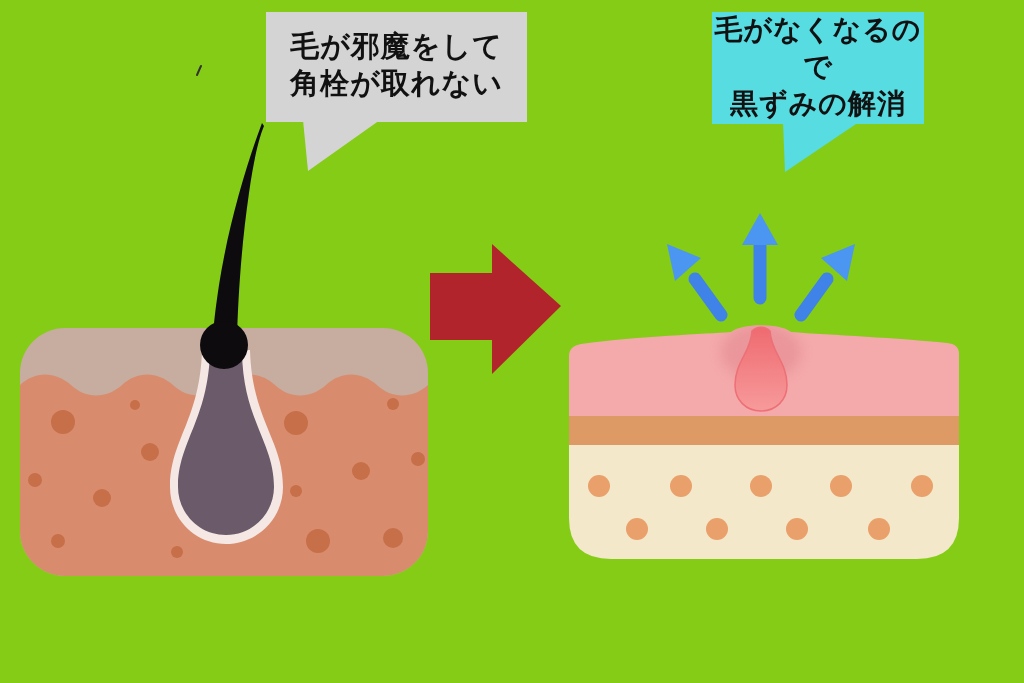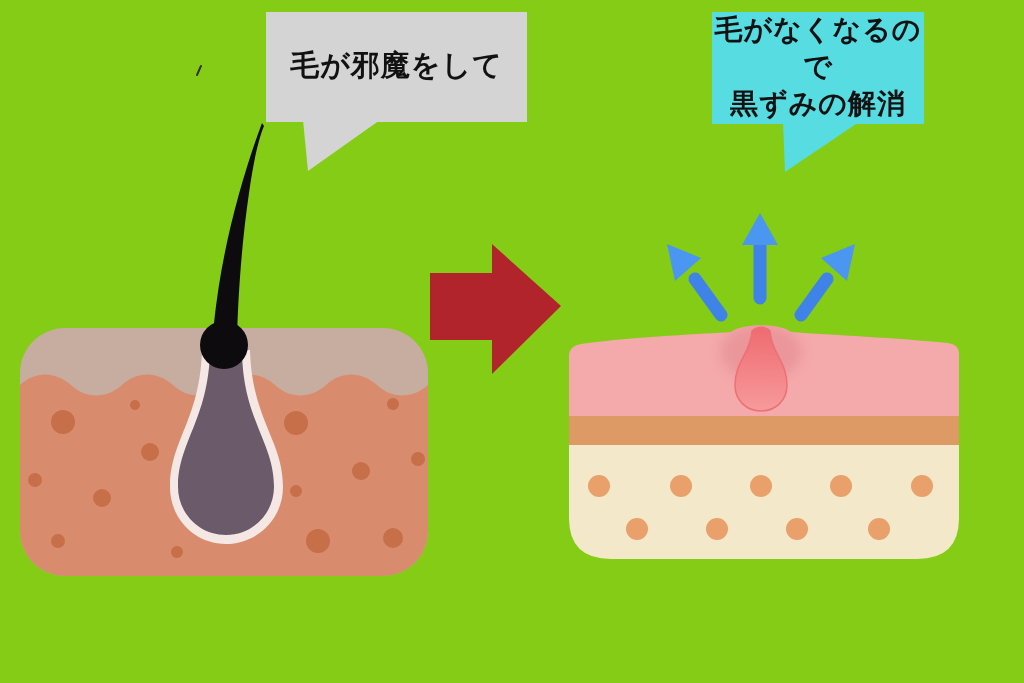--- a/index.html
+++ b/index.html
@@ -134,20 +134,21 @@
         <polygon class="f-arrow-blue-head" stroke="none" points="855,244 821,258 847,281"></polygon>
       </g>
     </g>
 
     <polygon class="f-tail-gray" points="303,120 380,120 308,171"></polygon>
     <polygon class="f-tail-cyan" points="783,122 859,122 785,172"></polygon>
   </svg>
 
   <div class="bubble bubble-left">
     <span>毛が邪魔をして</span>
+    <span>角栓が取れない</span>
   </div>
   <div class="bubble bubble-right">
     <span>毛がなくなるので</span>
     <span>黒ずみの解消</span>
   </div>
 
 
 </div>
 
 </body></html>

